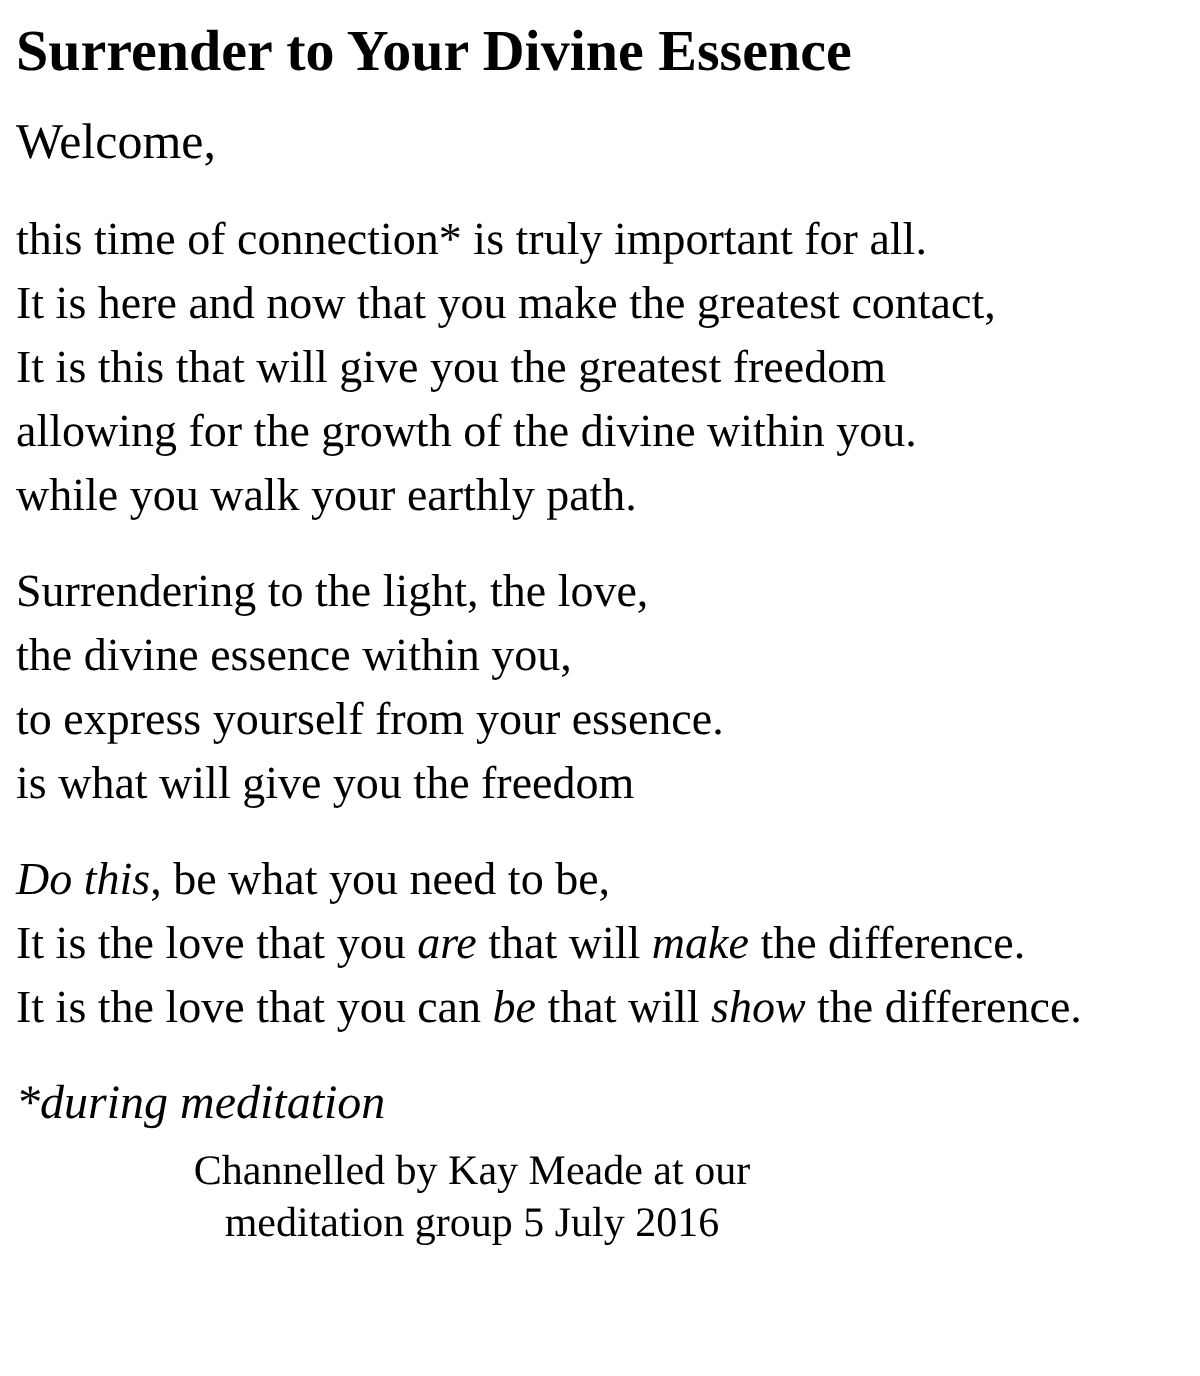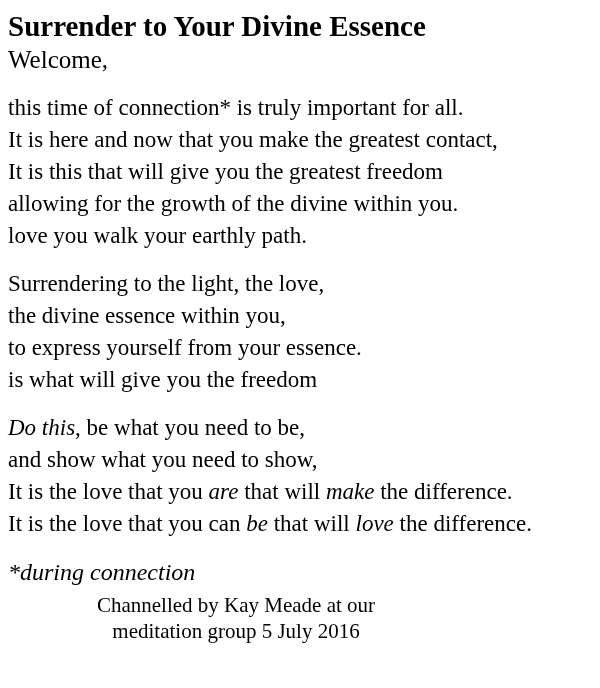--- a/index.html
+++ b/index.html
@@ -13,21 +13,21 @@
     overflow: hidden;
     box-sizing: border-box;
     padding: 8px 0 0 8px;
     font-family: "Liberation Serif", "DejaVu Serif", serif;
     color: #000000;
   }
   .doc-title {
     font-size: 29px;
     line-height: 36px;
     font-weight: bold;
-    margin: 0 0 0 0;
+    margin: 0 0 12px 0;
     white-space: nowrap;
   }
   .greeting {
     font-size: 25px;
     line-height: 32px;
     margin: 0 12px 16px 0;
     white-space: nowrap;
   }
   .stanza {
     margin: 0 0 16px 0;
@@ -64,34 +64,33 @@
 <h1 class="doc-title">Surrender to Your Divine Essence</h1>
 
 <div class="greeting">Welcome,</div>
 
 <div id="stanzas-container">
     <div class="stanza">
       <div class="text-line"><span>this time of connection* is truly important for all.</span></div>
       <div class="text-line"><span>It is here and now that you make the greatest contact,</span></div>
       <div class="text-line"><span>It is this that will give you the greatest freedom</span></div>
       <div class="text-line"><span>allowing for the growth of the divine within you.</span></div>
-      <div class="text-line"><span>love you walk your earthly path.</span></div>
+      <div class="text-line"><span>while you walk your earthly path.</span></div>
     </div>
     <div class="stanza">
       <div class="text-line"><span>Surrendering to the light, the love,</span></div>
       <div class="text-line"><span>the divine essence within you,</span></div>
       <div class="text-line"><span>to express yourself from your essence.</span></div>
       <div class="text-line"><span>is what will give you the freedom</span></div>
     </div>
     <div class="stanza">
       <div class="text-line"><span class="it">Do this</span><span>, be what you need to be,</span></div>
-      <div class="text-line"><span>and show what you need to show,</span></div>
       <div class="text-line"><span>It is the love that you </span><span class="it">are</span><span> that will </span><span class="it">make</span><span> the difference.</span></div>
-      <div class="text-line"><span>It is the love that you can </span><span class="it">be</span><span> that will </span><span class="it">love</span><span> the difference.</span></div>
+      <div class="text-line"><span>It is the love that you can </span><span class="it">be</span><span> that will </span><span class="it">show</span><span> the difference.</span></div>
     </div>
   </div>
 
-<div class="footnote">*during connection</div>
+<div class="footnote">*during meditation</div>
 
 <div class="attribution">
   <div class="attribution-line">Channelled by Kay Meade at our</div>
   <div class="attribution-line">meditation group 5 July 2016</div>
 </div>
 
 </body></html>

